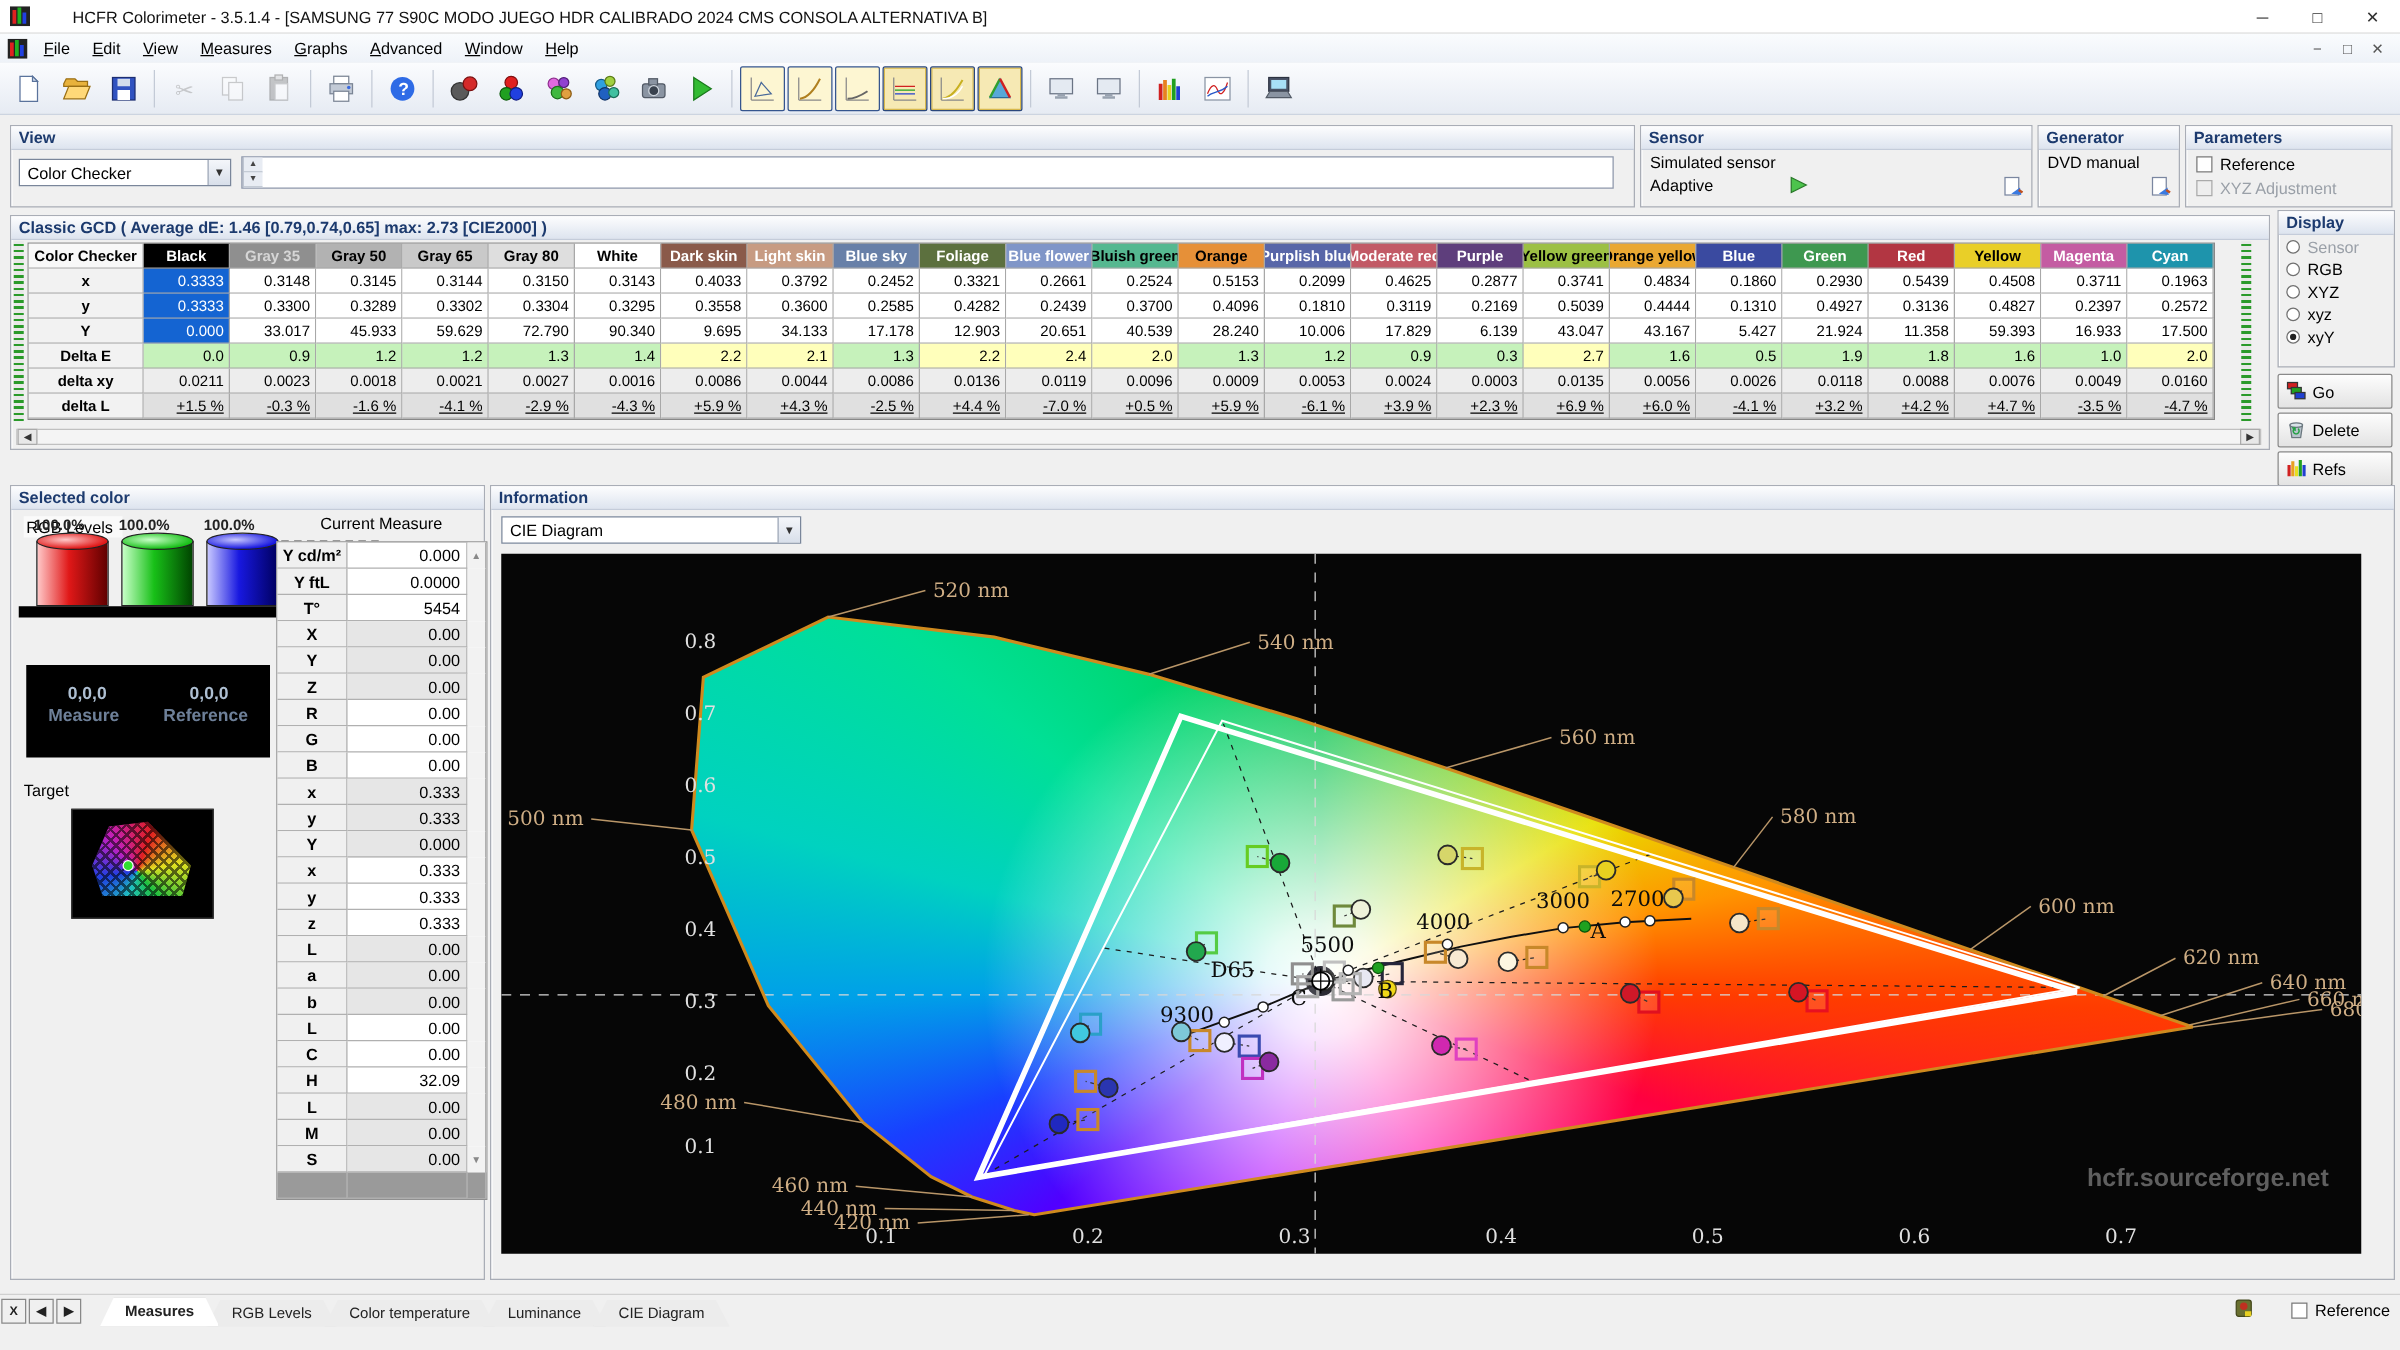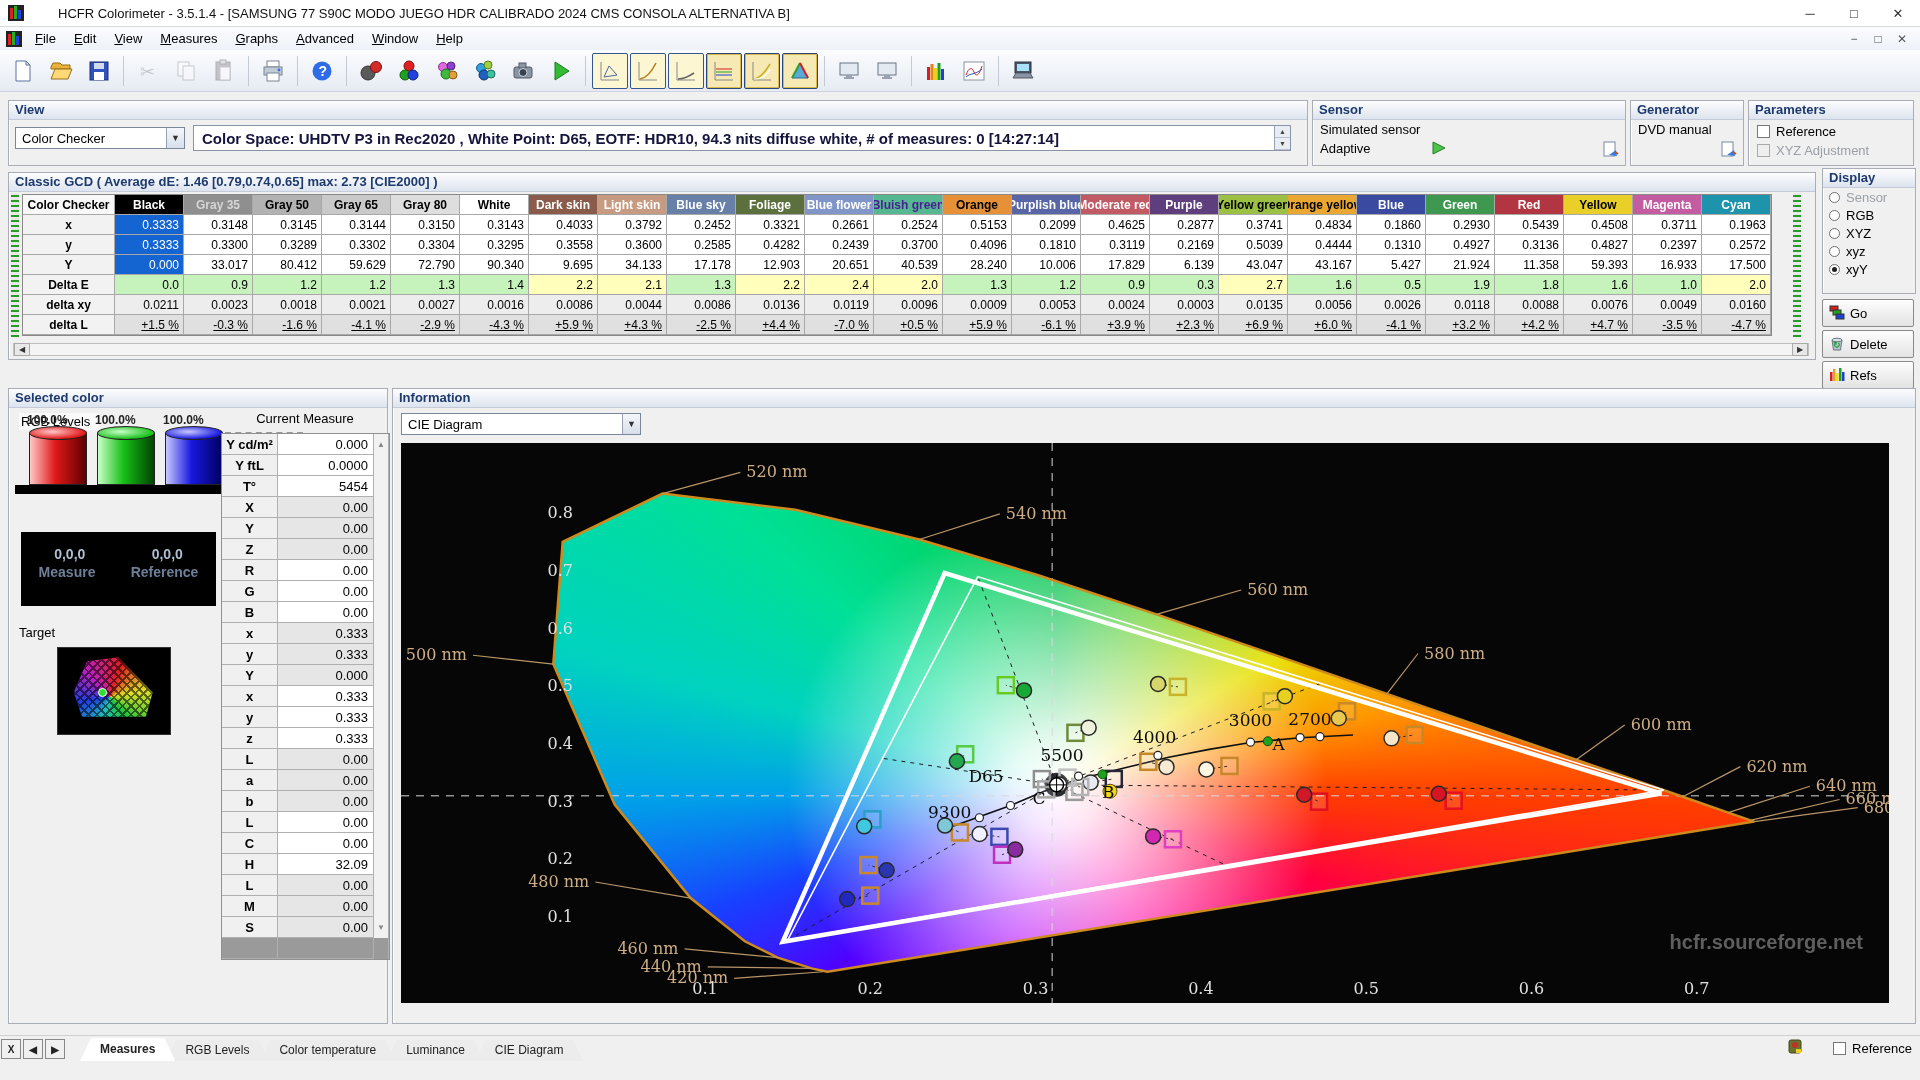--- a/index.html
+++ b/index.html
@@ -321,21 +321,20 @@
       </span>
     </div>
 
   <div class="groupbox" style="left:8px;top:100px;width:1298px;height:64px;">
     <div class="gb-title">View</div>
     <div style="position:absolute;left:6px;top:26px;width:170px;" class="combo">
       <span class="ctext">Color Checker</span>
       <span class="cbtn">▼</span>
     </div>
     <div class="info-box" style="position:absolute;left:184px;top:24px;width:1098px;">
-      <span class="info-text">Color Space: UHDTV P3 in Rec2020 , White Point: D65, EOTF:  HDR10, 94.3 nits diffuse white, # of measures: 0 [14:27:14]</span>
       <span class="spinner">
           <span>▲</span>
           <span>▼</span>
         </span>
     </div>
   </div>
 
   <div class="groupbox" style="left:1312px;top:100px;width:312px;height:64px;">
     <div class="gb-title">Sensor</div>
     <div style="position:absolute;left:7px;top:21px;font-size:13px;">Simulated sensor</div>
@@ -388,21 +387,21 @@
         <div class="mcell mh" style="background: rgb(143, 143, 143); color: rgb(214, 214, 214);">Gray 35</div>
         <div class="mcell mh" style="background: rgb(178, 178, 178); color: rgb(0, 0, 0);">Gray 50</div>
         <div class="mcell mh" style="background: rgb(201, 201, 201); color: rgb(0, 0, 0);">Gray 65</div>
         <div class="mcell mh" style="background: rgb(222, 222, 222); color: rgb(0, 0, 0);">Gray 80</div>
         <div class="mcell mh" style="background: rgb(255, 255, 255); color: rgb(0, 0, 0);">White</div>
         <div class="mcell mh" style="background: rgb(138, 90, 74); color: rgb(255, 255, 255);">Dark skin</div>
         <div class="mcell mh" style="background: rgb(199, 155, 130); color: rgb(255, 255, 255);">Light skin</div>
         <div class="mcell mh" style="background: rgb(104, 128, 168); color: rgb(255, 255, 255);">Blue sky</div>
         <div class="mcell mh" style="background: rgb(92, 112, 62); color: rgb(255, 255, 255);">Foliage</div>
         <div class="mcell mh" style="background: rgb(128, 150, 200); color: rgb(255, 255, 255);">Blue flower</div>
-        <div class="mcell mh" style="background: rgb(85, 184, 144); color: #4c1d95;">Bluish green</div>
+        <div class="mcell mh" style="background: rgb(85, 184, 144); color: #000000;">Bluish green</div>
         <div class="mcell mh" style="background: rgb(230, 144, 56); color: rgb(0, 0, 0);">Orange</div>
         <div class="mcell mh" style="background: rgb(88, 102, 168); color: rgb(255, 255, 255);">Purplish blue</div>
         <div class="mcell mh" style="background: rgb(194, 90, 102); color: rgb(255, 255, 255);">Moderate red</div>
         <div class="mcell mh" style="background: rgb(94, 62, 124); color: rgb(255, 255, 255);">Purple</div>
         <div class="mcell mh" style="background: rgb(156, 192, 68); color: rgb(0, 0, 0);">Yellow green</div>
         <div class="mcell mh" style="background: rgb(234, 168, 50); color: rgb(0, 0, 0);">Orange yellow</div>
         <div class="mcell mh" style="background: rgb(58, 74, 160); color: rgb(255, 255, 255);">Blue</div>
         <div class="mcell mh" style="background: rgb(62, 152, 80); color: rgb(255, 255, 255);">Green</div>
         <div class="mcell mh" style="background: rgb(178, 54, 66); color: rgb(255, 255, 255);">Red</div>
         <div class="mcell mh" style="background: rgb(233, 207, 40); color: rgb(0, 0, 0);">Yellow</div>
@@ -454,21 +453,21 @@
         <div class="mcell ">0.4444</div>
         <div class="mcell ">0.1310</div>
         <div class="mcell ">0.4927</div>
         <div class="mcell ">0.3136</div>
         <div class="mcell ">0.4827</div>
         <div class="mcell ">0.2397</div>
         <div class="mcell ">0.2572</div>
         <div class="mcell mlabel">Y</div>
         <div class="mcell m-blue">0.000</div>
         <div class="mcell ">33.017</div>
-        <div class="mcell ">80.412</div>
+        <div class="mcell ">45.933</div>
         <div class="mcell ">59.629</div>
         <div class="mcell ">72.790</div>
         <div class="mcell ">90.340</div>
         <div class="mcell ">9.695</div>
         <div class="mcell ">34.133</div>
         <div class="mcell ">17.178</div>
         <div class="mcell ">12.903</div>
         <div class="mcell ">20.651</div>
         <div class="mcell ">40.539</div>
         <div class="mcell ">28.240</div>

